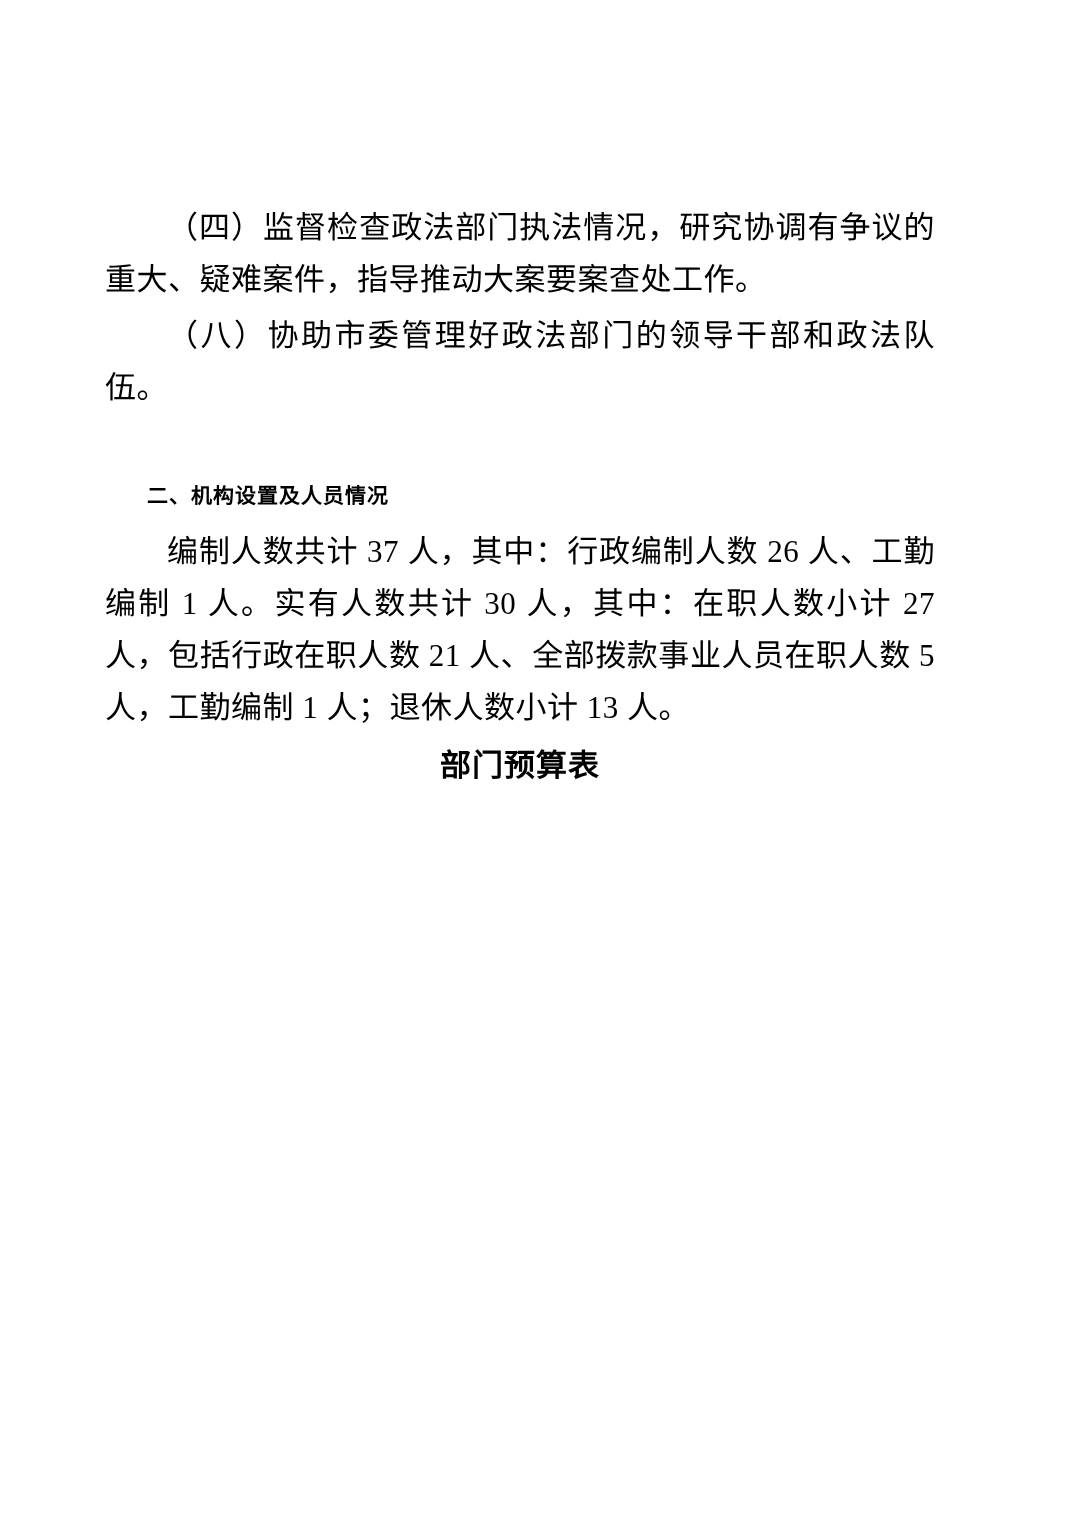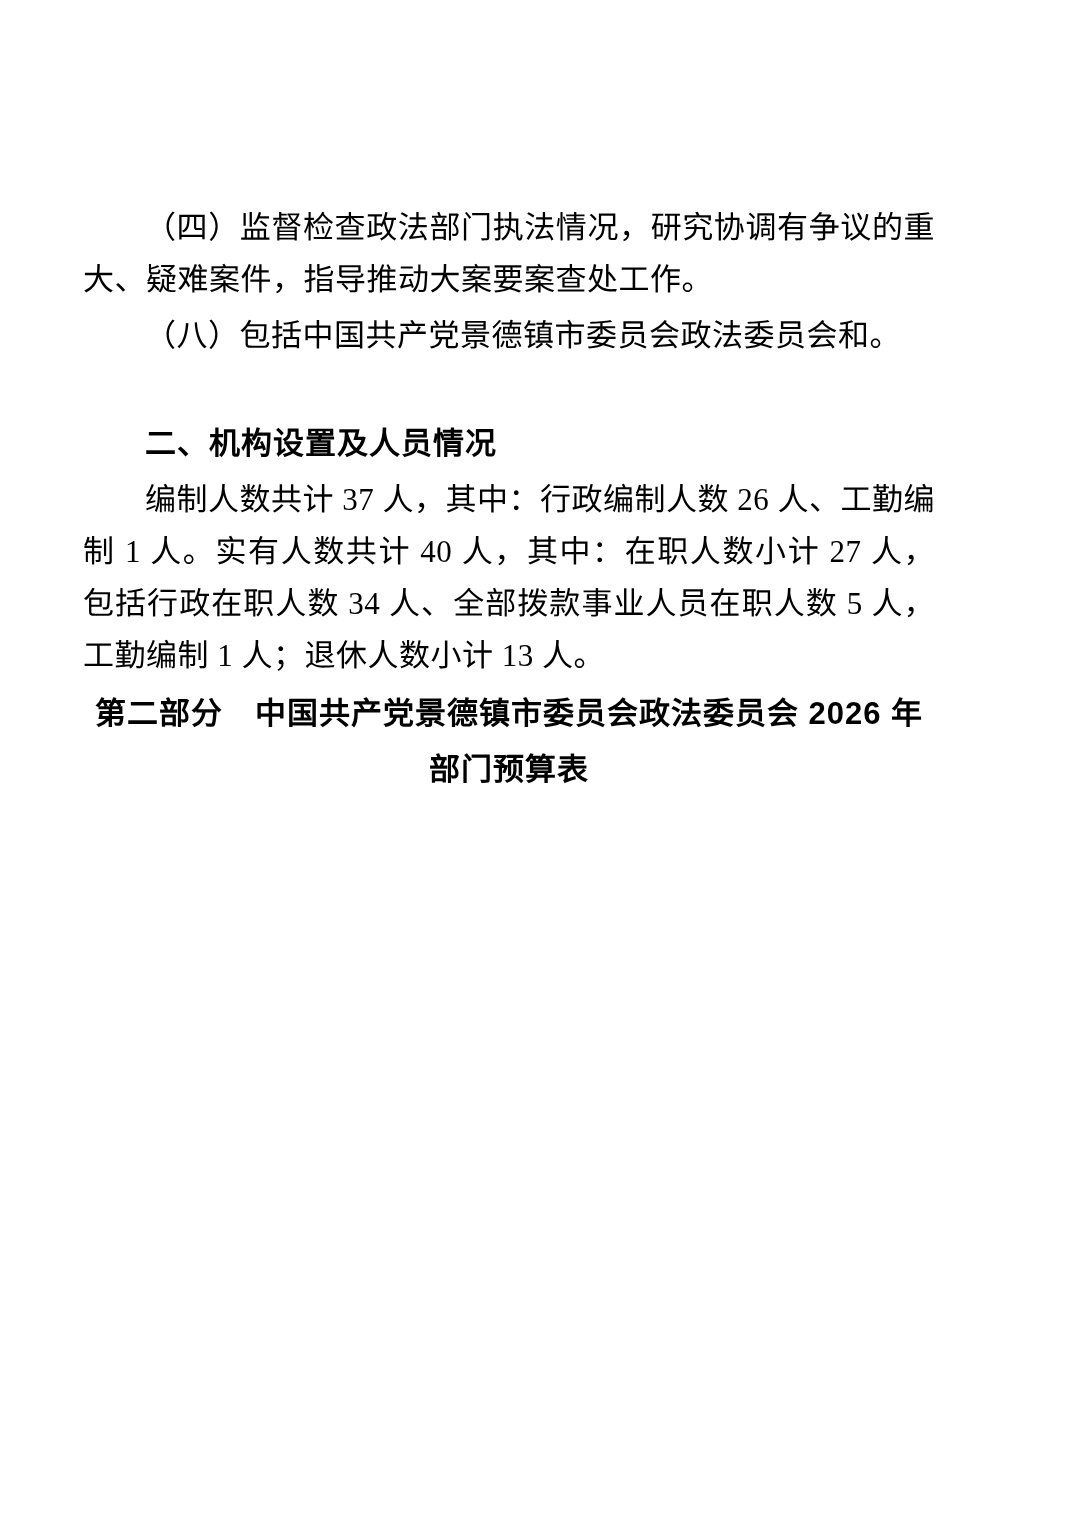--- a/index.html
+++ b/index.html
@@ -4,39 +4,39 @@
 <style>
   * { margin: 0; padding: 0; box-sizing: border-box; }
   html, body { background: #ffffff; }
   .page {
     position: relative;
     width: 1074px;
     height: 1368px;
     margin: 0 auto;
     background: #ffffff;
     color: #000000;
-    padding: 202px 139px 0 83px;
+    padding: 202px 139px 0 105px;
     font-family: "Liberation Serif", "DejaVu Serif", serif;
     font-size: 31px;
     overflow: hidden;
   }
   .body-para {
     text-align: justify;
     text-justify: inter-ideograph;
     text-align-last: left;
     text-indent: 2em;
     line-height: 52px;
     margin-bottom: 4px;
     font-weight: 400;
     letter-spacing: 0.5px;
   }
   .section-heading {
     font-family: "Liberation Sans", "DejaVu Sans", sans-serif;
     font-weight: 700;
-    font-size: 31px;
+    font-size: 21px;
     line-height: 52px;
     text-indent: 2em;
     margin-top: 56px;
     margin-bottom: 4px;
     letter-spacing: 1px;
   }
   .part-heading {
     font-family: "Liberation Sans", "DejaVu Sans", sans-serif;
     font-weight: 700;
     font-size: 31px;
@@ -50,25 +50,24 @@
 </head>
 <body>
 
 <div class="page">
 
   <p class="body-para">（四）监督检查政法部门执法情况，研究协调有争议的重大、疑难案件，指导推动大案要案查处工作。</p>
 
 
 
 
-  <p class="body-para">（八）包括中国共产党景德镇市委员会政法委员会和。</p>
+  <p class="body-para">（八）协助市委管理好政法部门的领导干部和政法队伍。</p>
 
   <h2 class="section-heading">二、机构设置及人员情况</h2>
 
 
-  <p class="body-para">编制人数共计 37 人，其中：行政编制人数 26 人、工勤编制 1 人。实有人数共计 40 人，其中：在职人数小计 27 人，包括行政在职人数 34 人、全部拨款事业人员在职人数 5 人，工勤编制 1 人；退休人数小计 13 人。</p>
+  <p class="body-para">编制人数共计 37 人，其中：行政编制人数 26 人、工勤编制 1 人。实有人数共计 30 人，其中：在职人数小计 27 人，包括行政在职人数 21 人、全部拨款事业人员在职人数 5 人，工勤编制 1 人；退休人数小计 13 人。</p>
 
   <h2 class="part-heading">
-    <span class="line">第二部分　中国共产党景德镇市委员会政法委员会 2026 年</span>
     <span class="line">部门预算表</span>
   </h2>
 
 </div>
 
 </body></html>

